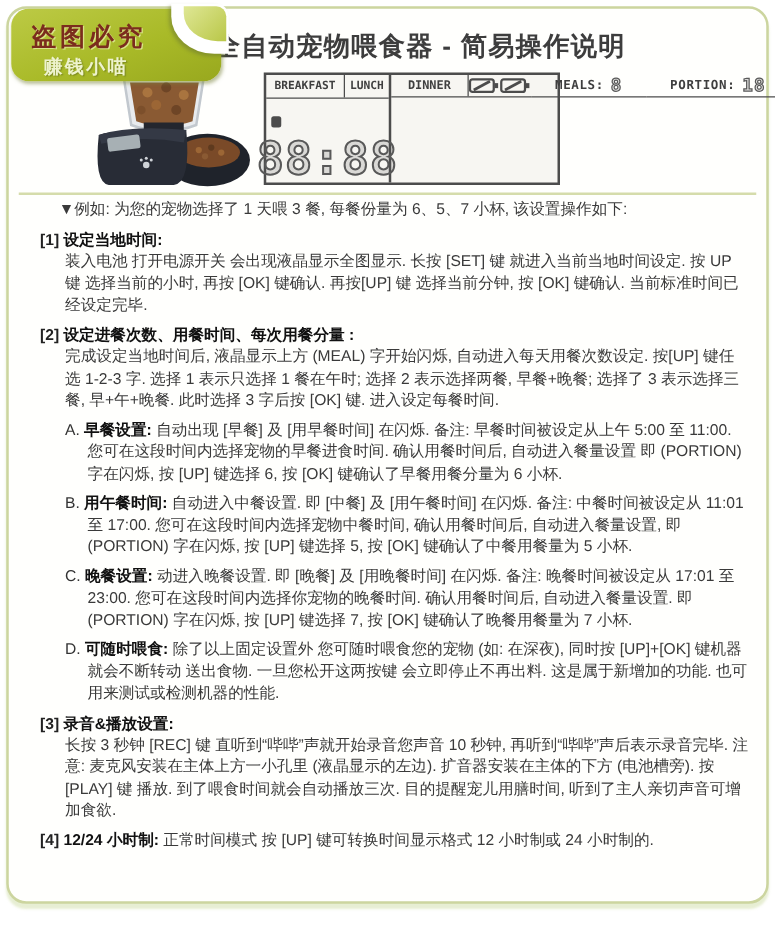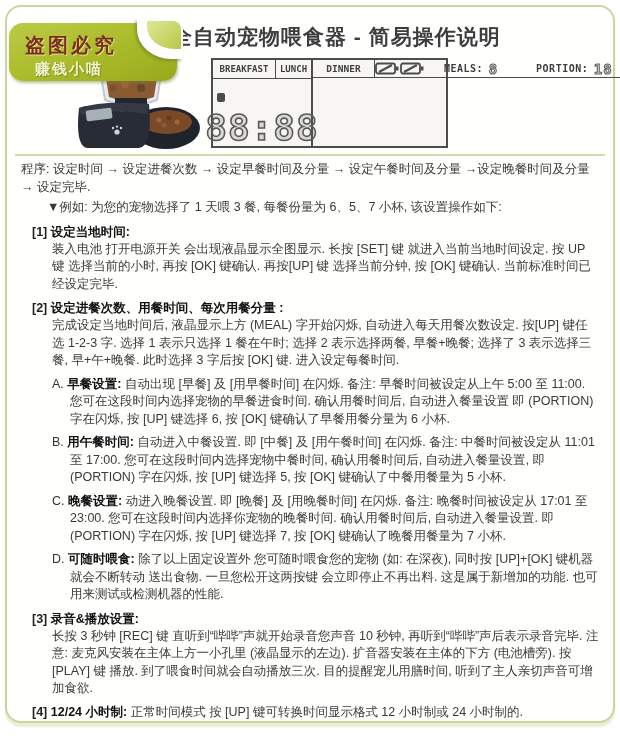--- a/index.html
+++ b/index.html
@@ -3,21 +3,21 @@
 <meta charset="utf-8">
 <style>
   * { margin:0; padding:0; box-sizing:border-box; }
   html,body { width:620px; height:740px; background:#fff; overflow:hidden;
     font-family:"Liberation Sans","DejaVu Sans",sans-serif; }
   .page { position:absolute; left:5px; top:5px; width:610px; height:718px;
     border:2px solid #ccd59f; border-radius:16px; background:#fffffd;
     box-shadow:0 4px 2px rgba(186,205,130,.35); padding:10px 14px 0 12px; }
 
   
-  .sticker { position:absolute; left:2px; top:16px; width:168px; height:58px;
+  .sticker { position:absolute; left:2px; top:0px; width:168px; height:58px;
     background:linear-gradient(160deg,#bcca45 0%,#a9ba28 55%,#98a81e 100%);
     border-radius:14px; z-index:5; box-shadow:1px 2px 3px rgba(120,130,60,.5);
     padding-top:9px; }
   .sticker-fold { position:absolute; right:-6px; top:-4px; width:46px; height:40px;
     background:#fff; border-radius:0 10px 0 75%;
     box-shadow:-2px 2px 3px rgba(100,110,50,.45); }
   .sticker-fold-inner { position:absolute; right:2px; top:2px; width:34px; height:28px;
     background:linear-gradient(135deg,#dfe795,#b9c748); border-radius:0 8px 0 80%; }
   .st-line1 { font-size:20px; font-weight:bold; color:#7b2c1d; letter-spacing:3px;
     padding-left:16px; text-shadow:1px 1px 0 #d9e488; }
@@ -167,21 +167,20 @@
           <span class="lcd-label">TOTAL</span>
           <span class="lcd-colon">:</span>
           <span class="lcd-val-text">ON OFF</span>
         </div>
       </div>
     </div>
   </div>
 
   <hr class="divider">
 
-  <p class="txt program">程序: 设定时间 → 设定进餐次数 → 设定早餐时间及分量 → 设定午餐时间及分量 →设定晚餐时间及分量 → 设定完毕.</p>
   <p class="txt example">▼例如: 为您的宠物选择了 1 天喂 3 餐, 每餐份量为 6、5、7 小杯, 该设置操作如下:</p>
 
   <div class="sec txt">
     <div class="sec-head">
       <span class="sec-num">[1]</span>
       <span class="sec-title">设定当地时间:</span>
     </div>
     <div class="sec-body">装入电池 打开电源开关 会出现液晶显示全图显示. 长按 [SET] 键 就进入当前当地时间设定. 按 UP 键 选择当前的小时, 再按 [OK] 键确认. 再按[UP] 键 选择当前分钟, 按 [OK] 键确认. 当前标准时间已经设定完毕.</div>
   </div>
 

